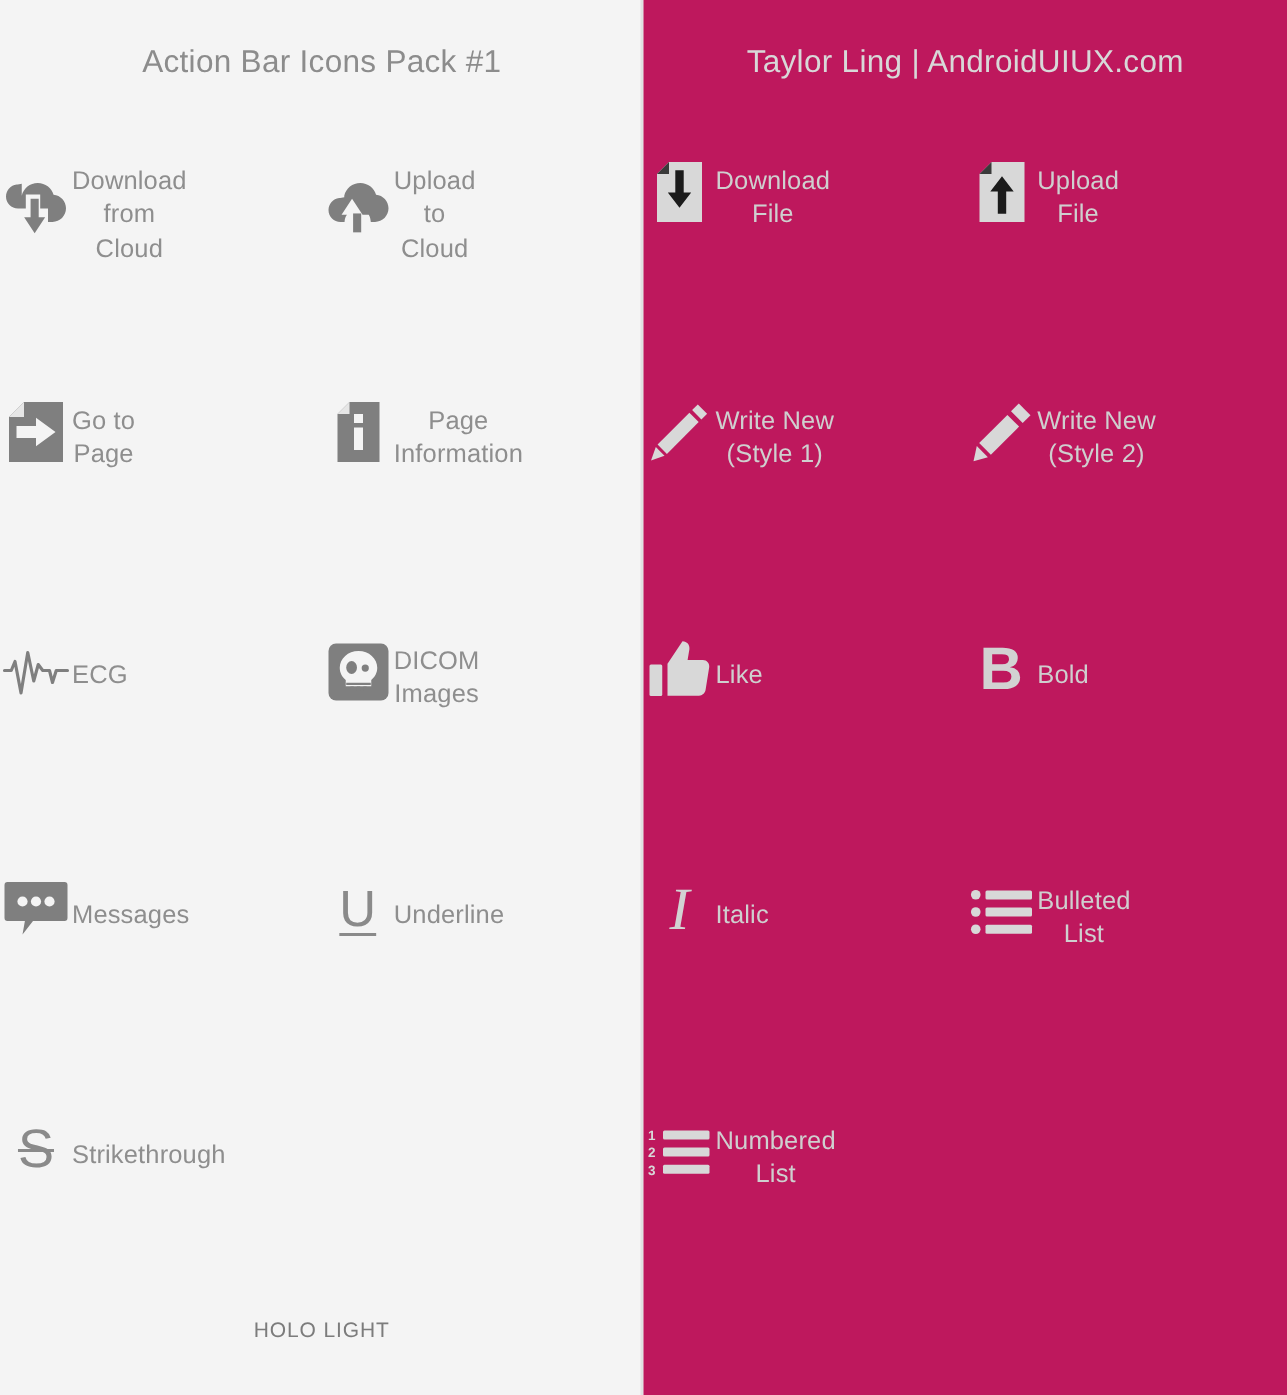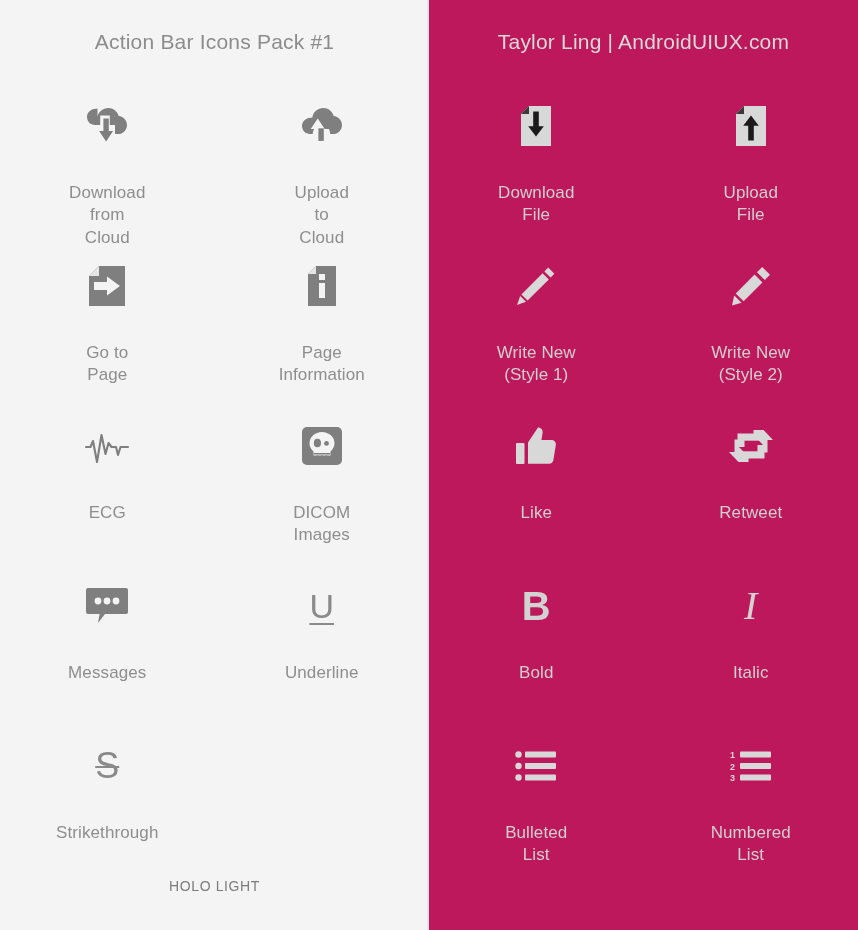--- a/index.html
+++ b/index.html
@@ -68,23 +68,22 @@
     grid-template-columns: 1fr 1fr;
     grid-template-rows: repeat(5, 160px);
     align-items: start;
     justify-items: center;
     padding-top: 42px;
   }
 
   .cell {
     width: 100%;
     display: flex;
-    flex-direction: column;
+    flex-direction: row;
     align-items: center;
-    gap: 24px;
   }
 
   .icon-box {
     width: 48px;
     height: 48px;
     display: flex;
     align-items: center;
     justify-content: center;
   }
 
@@ -306,32 +305,20 @@
       <div class="cell">
         <div class="icon-box">
           <svg width="42" height="40" viewBox="0 0 42 40" fill="#d8d8d8">
             <rect x="1" y="17" width="8.5" height="21" rx="1"></rect>
             <path d="M13 16.5 23 1.5c3 0 5 2.4 4.6 5.4L26.4 14h10.2c2.6 0 4.6 2.3 4.2 4.9l-2.4 15c-.3 2.2-2.2 3.9-4.4 3.9H13z"></path>
           </svg>
         </div>
         <div class="cell-label">Like</div>
       </div>
 
-      <div class="cell">
-        <div class="icon-box">
-          <svg width="48" height="34" viewBox="0 0 48 34" fill="#d8d8d8">
-            <path d="M36.5 1 46 11h-5.5v12.5H30.5V16h5.5l-9.5-10V1z"></path>
-            <path d="M31 4.2v7.6H14v7.5h17v-7.5z" opacity="0"></path>
-            <path d="M37 4.5v7.2H10.5V4.5z"></path>
-            <path d="M11.5 33 2 23h5.5V10.5H17.5V18H12l9.5 10v5z"></path>
-            <path d="M11 29.5v-7.2h26.5v7.2z"></path>
-          </svg>
-        </div>
-        <div class="cell-label">Retweet</div>
-      </div>
 
       <div class="cell">
         <div class="icon-box">
           <span class="glyph glyph-bold">B</span>
         </div>
         <div class="cell-label">Bold</div>
       </div>
 
       <div class="cell">
         <div class="icon-box">

